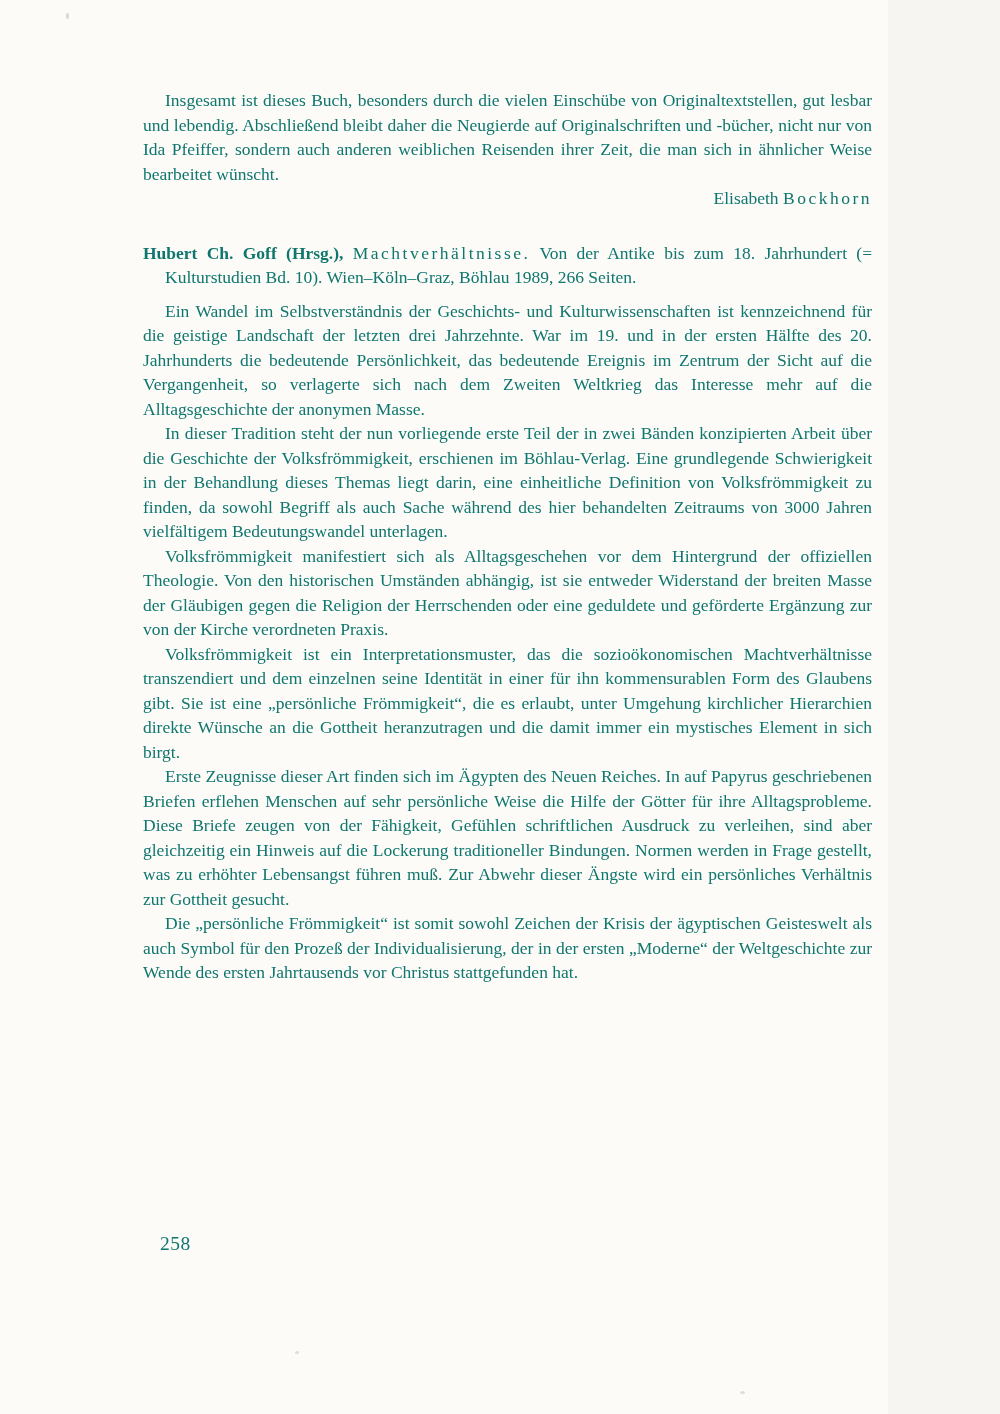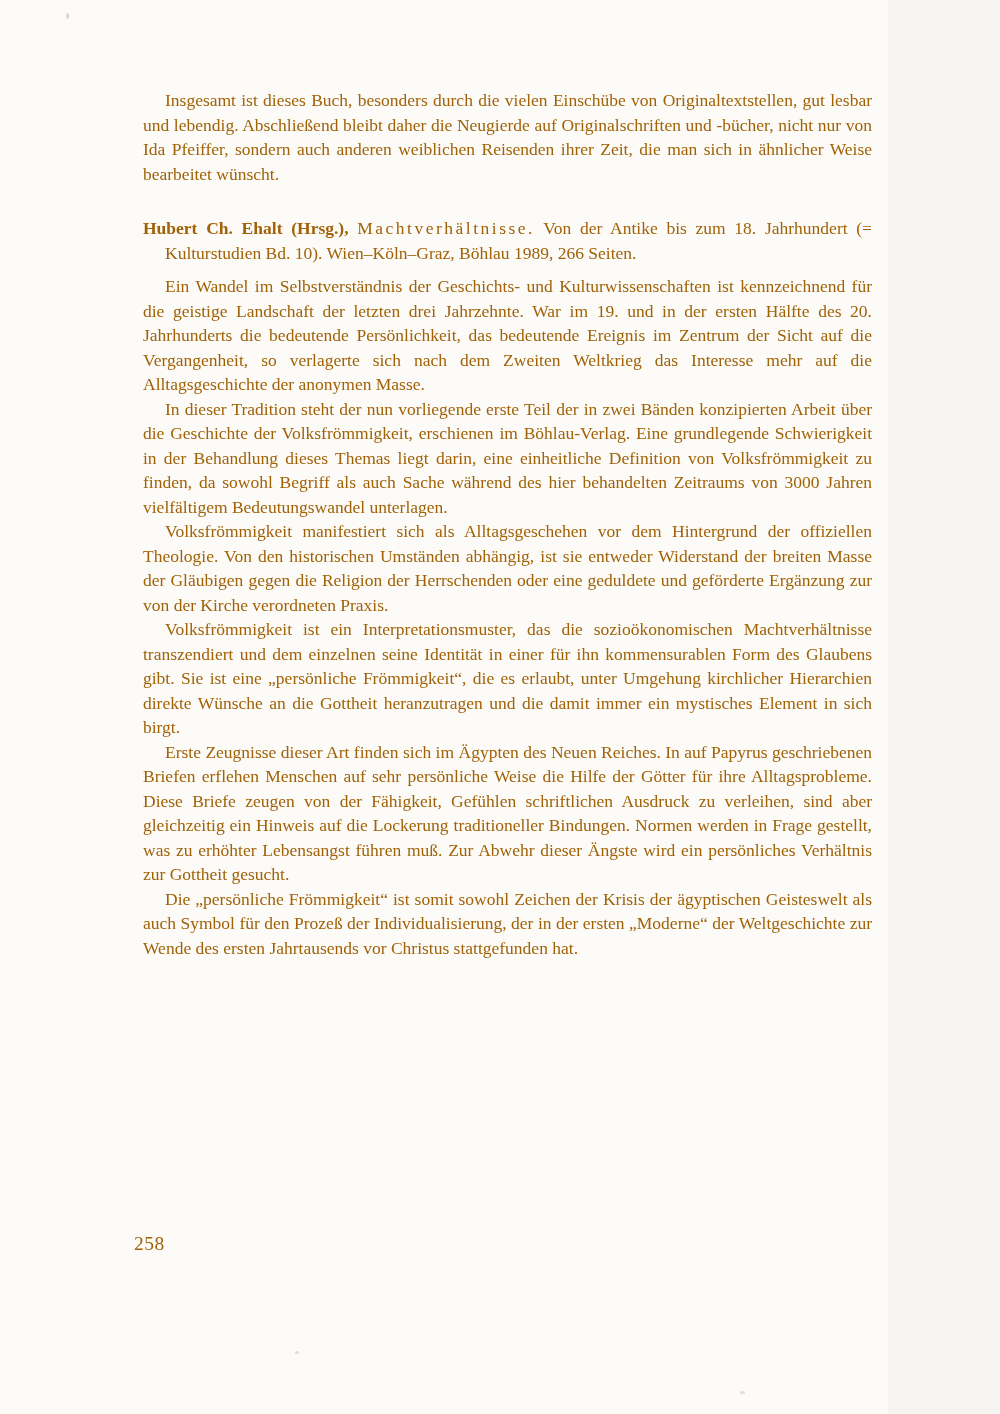--- a/index.html
+++ b/index.html
@@ -7,21 +7,21 @@
   html, body {
     width: 1000px;
     background: #f6f5f1;
   }
 
   .page {
     position: relative;
     width: 888px;
     height: 1414px;
     background: #fcfbf8;
-    color: #a16207;
+    color: #0f766e;
     font-family: "Liberation Serif", "DejaVu Serif", serif;
     font-size: 17.5px;
     line-height: 24.5px;
     padding: 88px 128px 0 143px;
     overflow: hidden;
   }
 
   .content {
     width: 729px;
   }
@@ -55,21 +55,21 @@
   .heading .author {
     font-weight: bold;
   }
 
   .heading .title {
     letter-spacing: 2.5px;
   }
 
   .page-number {
     position: absolute;
-    left: 134px;
+    left: 160px;
     top: 1232px;
     font-size: 19.5px;
     letter-spacing: 0.5px;
   }
 
   .scan-artifact {
     position: absolute;
     background: #b9b7b2;
     border-radius: 50%;
   }
@@ -80,22 +80,23 @@
 </head>
 <body>
 
 <div class="page">
   <span class="scan-artifact artifact-1"></span>
 
   <div class="content">
 
     <p class="para">Insgesamt ist dieses Buch, besonders durch die vielen Einschübe von Originaltextstellen, gut lesbar und lebendig. Abschließend bleibt daher die Neugierde auf Originalschriften und -bücher, nicht nur von Ida Pfeiffer, sondern auch anderen weiblichen Reisenden ihrer Zeit, die man sich in ähnlicher Weise bearbeitet wünscht.</p>
 
+    <p class="signature"><span>Elisabeth</span> <span class="spaced">Bockhorn</span></p>
 
-    <p class="heading"><span class="author">Hubert Ch. Ehalt (Hrsg.),</span> <span class="title">Machtverhältnisse.</span> <span>Von der Antike bis zum 18. Jahrhundert (= Kulturstudien Bd. 10). Wien–Köln–Graz, Böhlau 1989, 266 Seiten.</span></p>
+    <p class="heading"><span class="author">Hubert Ch. Goff (Hrsg.),</span> <span class="title">Machtverhältnisse.</span> <span>Von der Antike bis zum 18. Jahrhundert (= Kulturstudien Bd. 10). Wien–Köln–Graz, Böhlau 1989, 266 Seiten.</span></p>
 
     <p class="para">Ein Wandel im Selbstverständnis der Geschichts- und Kulturwissenschaften ist kennzeichnend für die geistige Landschaft der letzten drei Jahrzehnte. War im 19. und in der ersten Hälfte des 20. Jahrhunderts die bedeutende Persönlichkeit, das bedeutende Ereignis im Zentrum der Sicht auf die Vergangenheit, so verlagerte sich nach dem Zweiten Weltkrieg das Interesse mehr auf die Alltagsgeschichte der anonymen Masse.</p>
 
 
     <p class="para">In dieser Tradition steht der nun vorliegende erste Teil der in zwei Bänden konzipierten Arbeit über die Geschichte der Volksfrömmigkeit, erschienen im Böhlau-Verlag. Eine grundlegende Schwierigkeit in der Behandlung dieses Themas liegt darin, eine einheitliche Definition von Volksfrömmigkeit zu finden, da sowohl Begriff als auch Sache während des hier behandelten Zeitraums von 3000 Jahren vielfältigem Bedeutungswandel unterlagen.</p>
 
     <p class="para">Volksfrömmigkeit manifestiert sich als Alltagsgeschehen vor dem Hintergrund der offiziellen Theologie. Von den historischen Umständen abhängig, ist sie entweder Widerstand der breiten Masse der Gläubigen gegen die Religion der Herrschenden oder eine geduldete und geförderte Ergänzung zur von der Kirche verordneten Praxis.</p>
 
     <p class="para">Volksfrömmigkeit ist ein Interpretationsmuster, das die sozioökonomischen Machtverhältnisse transzendiert und dem einzelnen seine Identität in einer für ihn kommensurablen Form des Glaubens gibt. Sie ist eine „persönliche Frömmigkeit“, die es erlaubt, unter Umgehung kirchlicher Hierarchien direkte Wünsche an die Gottheit heranzutragen und die damit immer ein mystisches Element in sich birgt.</p>
 

